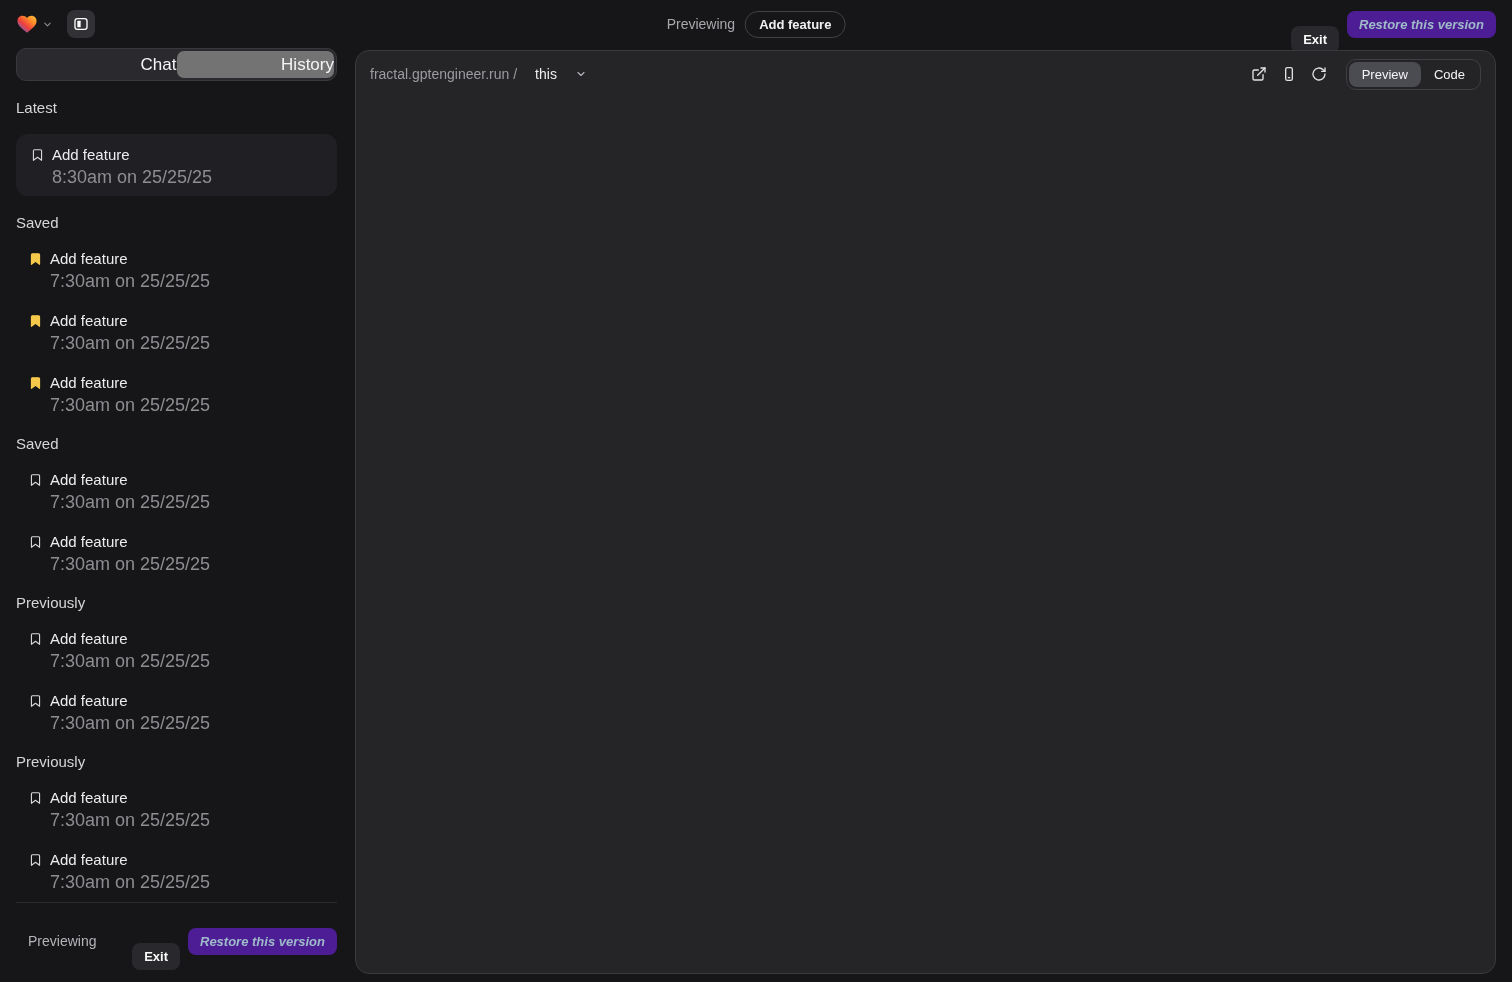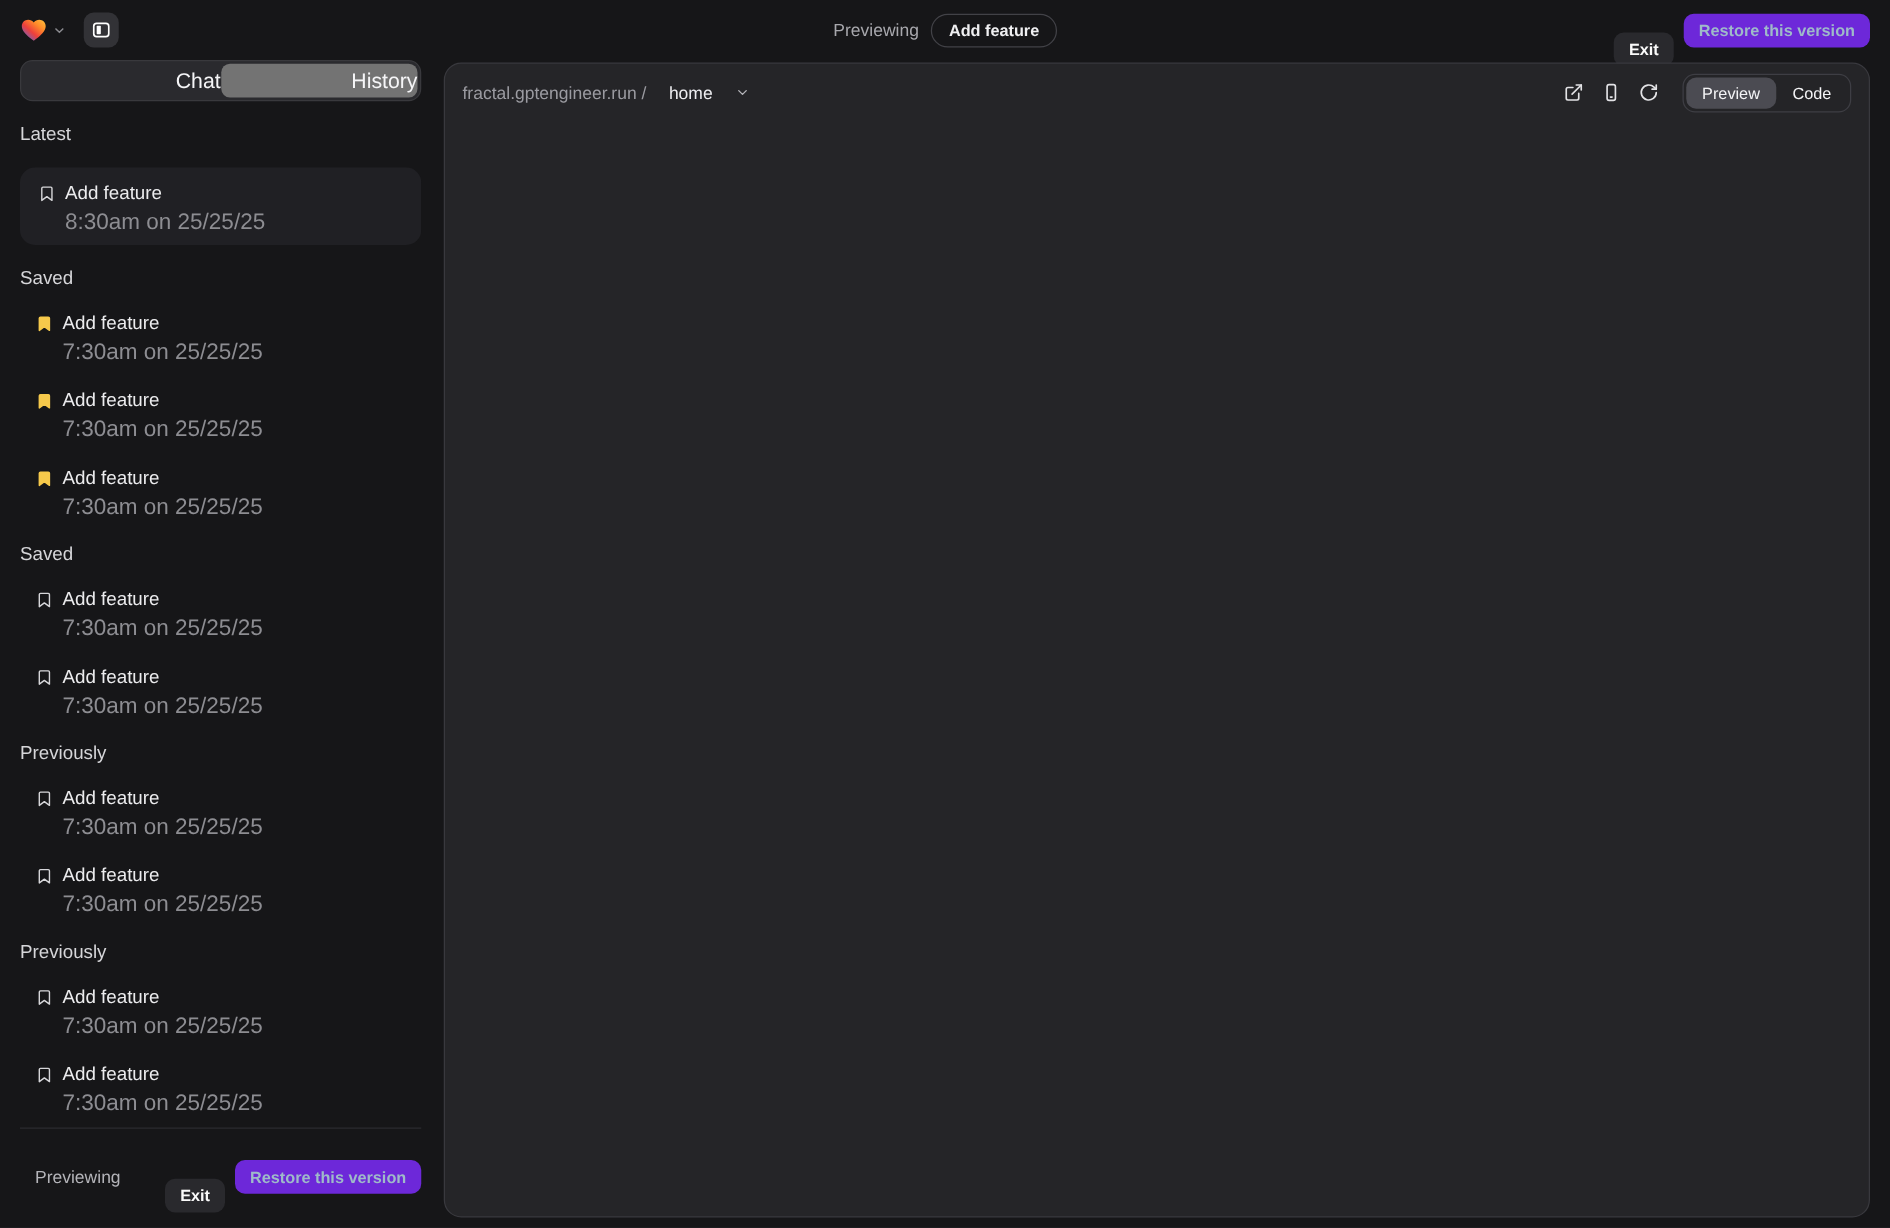--- a/index.html
+++ b/index.html
@@ -30,21 +30,21 @@
   .version-pill {
     border:1px solid #424247; border-radius:999px; background:transparent;
     color:#f0f0f2; font-size:13px; font-weight:600; padding:5px 13px; cursor:pointer;
   }
   .topbar-right { margin-left:auto; display:flex; align-items:center; gap:8px; }
   .btn {
     border:none; border-radius:8px; font-size:13px; font-weight:600;
     padding:6px 12px; cursor:pointer; font-family:inherit;
   }
   .btn-dark { background:#29292d; color:#fafafa;margin-top:31px; }
-  .btn-accent { background:#6d28d9; color:#9fbac9; }
+  .btn-accent { background:#4c1d95; color:#9fbac9;font-style:italic; }
   
   .sidebar {
     position:absolute; left:16px; top:48px; width:321px; bottom:12px;
     display:flex; flex-direction:column;
   }
   .seg-control {
     display:flex; background:#2a2a2e; border:1px solid #39393d;
     border-radius:10px; padding:2px; height:33px; flex:none;
   }
   .seg {
@@ -304,21 +304,21 @@
     <span class="footer-status">Previewing</span>
     <button class="btn btn-dark">Exit</button>
     <button class="btn btn-accent">Restore this version</button>
   </div>
 </aside>
 
 <main class="main-panel">
   <div class="panel-header">
     <div class="url-bar">
       <span class="url-prefix">fractal.gptengineer.run /</span>
-      <span class="url-page">home</span>
+      <span class="url-page">this</span>
       <span>
         <svg width="12" height="12" viewBox="0 0 24 24">
             <path d="M6 9l6 6 6-6" stroke="#b5b5ba" stroke-width="2.2" fill="none" stroke-linecap="round" stroke-linejoin="round"></path>
           </svg>
       </span>
     </div>
 
     <div class="header-spacer"></div>
 
     <button class="icon-btn">

